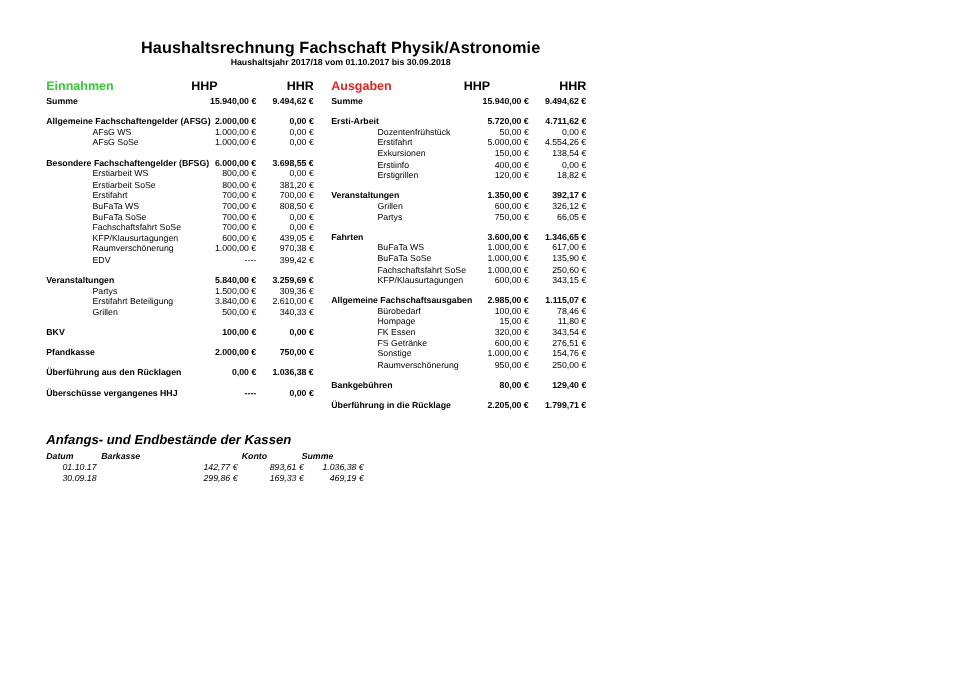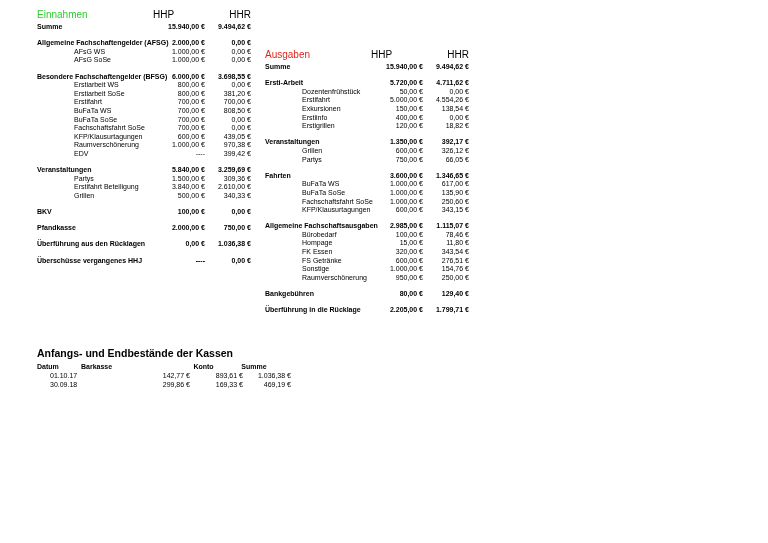--- a/index.html
+++ b/index.html
@@ -9,53 +9,57 @@
     overflow: hidden;
   }
   .sheet { position: relative; width: 768px; height: 543px; background: #fff; }
   .doc-header { width: 545px; padding-top: 30px; text-align: center; }
   .doc-title { font-size: 13px; font-weight: bold; line-height: 15px; letter-spacing: 0.1px; }
   .doc-subtitle { font-size: 7px; font-weight: bold; line-height: 9px; margin-top: 1px; }
 
   .ledgers { display: flex; margin-left: 37px; margin-top: 9px; }
   .ledger { white-space: nowrap; }
   .ledger.left  { width: 214px; margin-right: 14px; }
-  .ledger.right { width: 204px; margin-top: 40px; }
-
-  .ledger-head { display: flex; height: 14px; line-height: 12px; font-size: 10px; font-weight: normal; align-items: baseline; }
+  .ledger.right { width: 204px; }
+
+  .ledger-head { display: flex; height: 14px; line-height: 12px; font-size: 10px; font-weight: bold; align-items: baseline; }
   .ledger-head .sec { flex: 1; min-width: 0; }
   .ledger-head .hhp { width: 52px; text-align: left; }
   .ledger-head .hhr { width: 46px; text-align: right; }
 
   .row { display: flex; height: 8.6px; line-height: 8.6px; font-size: 7px; align-items: baseline; }
   .row .lbl { flex: 1; min-width: 0; overflow: visible; }
   .row .hhp { width: 52px; text-align: right; }
   .row .hhr { width: 46px; text-align: right; }
   .row.bold { font-weight: bold; }
   .row.indent .lbl { padding-left: 37px; }
   .row.spacer { height: 7.6px; }
 
-  .kassen { margin-left: 37px; margin-top: 32px; }
+  .kassen { margin-left: 37px; margin-top: 16px; font-style: italic; }
   .kassen-title { font-size: 10.5px; font-weight: bold; line-height: 13px; }
   .kassen-table { margin-top: 2px; white-space: nowrap; }
   .krow { display: flex; height: 9px; line-height: 9px; font-size: 7px; }
   .krow .c0 { width: 44px; }
   .krow .c1 { width: 96px; }
   .krow .c2 { width: 53px; }
   .krow .c3 { width: 48px; }
   .krow.head { font-weight: bold; }
   .krow.head .c2, .krow.head .c3 { text-align: center; }
   .krow.vals .c0 { padding-left: 13px; }
   .krow.vals .num { text-align: right; }
 </style>
 </head>
 <body>
 
 <div class="sheet">
 
+  <div class="doc-header">
+    <div class="doc-title">Haushaltsrechnung Fachschaft Physik/Astronomie</div>
+    <div class="doc-subtitle">Haushaltsjahr 2017/18 vom 01.10.2017 bis 30.09.2018</div>
+  </div>
 
   <div class="ledgers">
 
     <div class="ledger left">
       <div class="ledger-head">
         <span class="sec" id="einnahmen-title" style="color: rgb(46, 204, 46);">Einnahmen</span>
         <span class="hhp">HHP</span>
         <span class="hhr">HHR</span>
       </div>
       <div id="einnahmen-rows">

